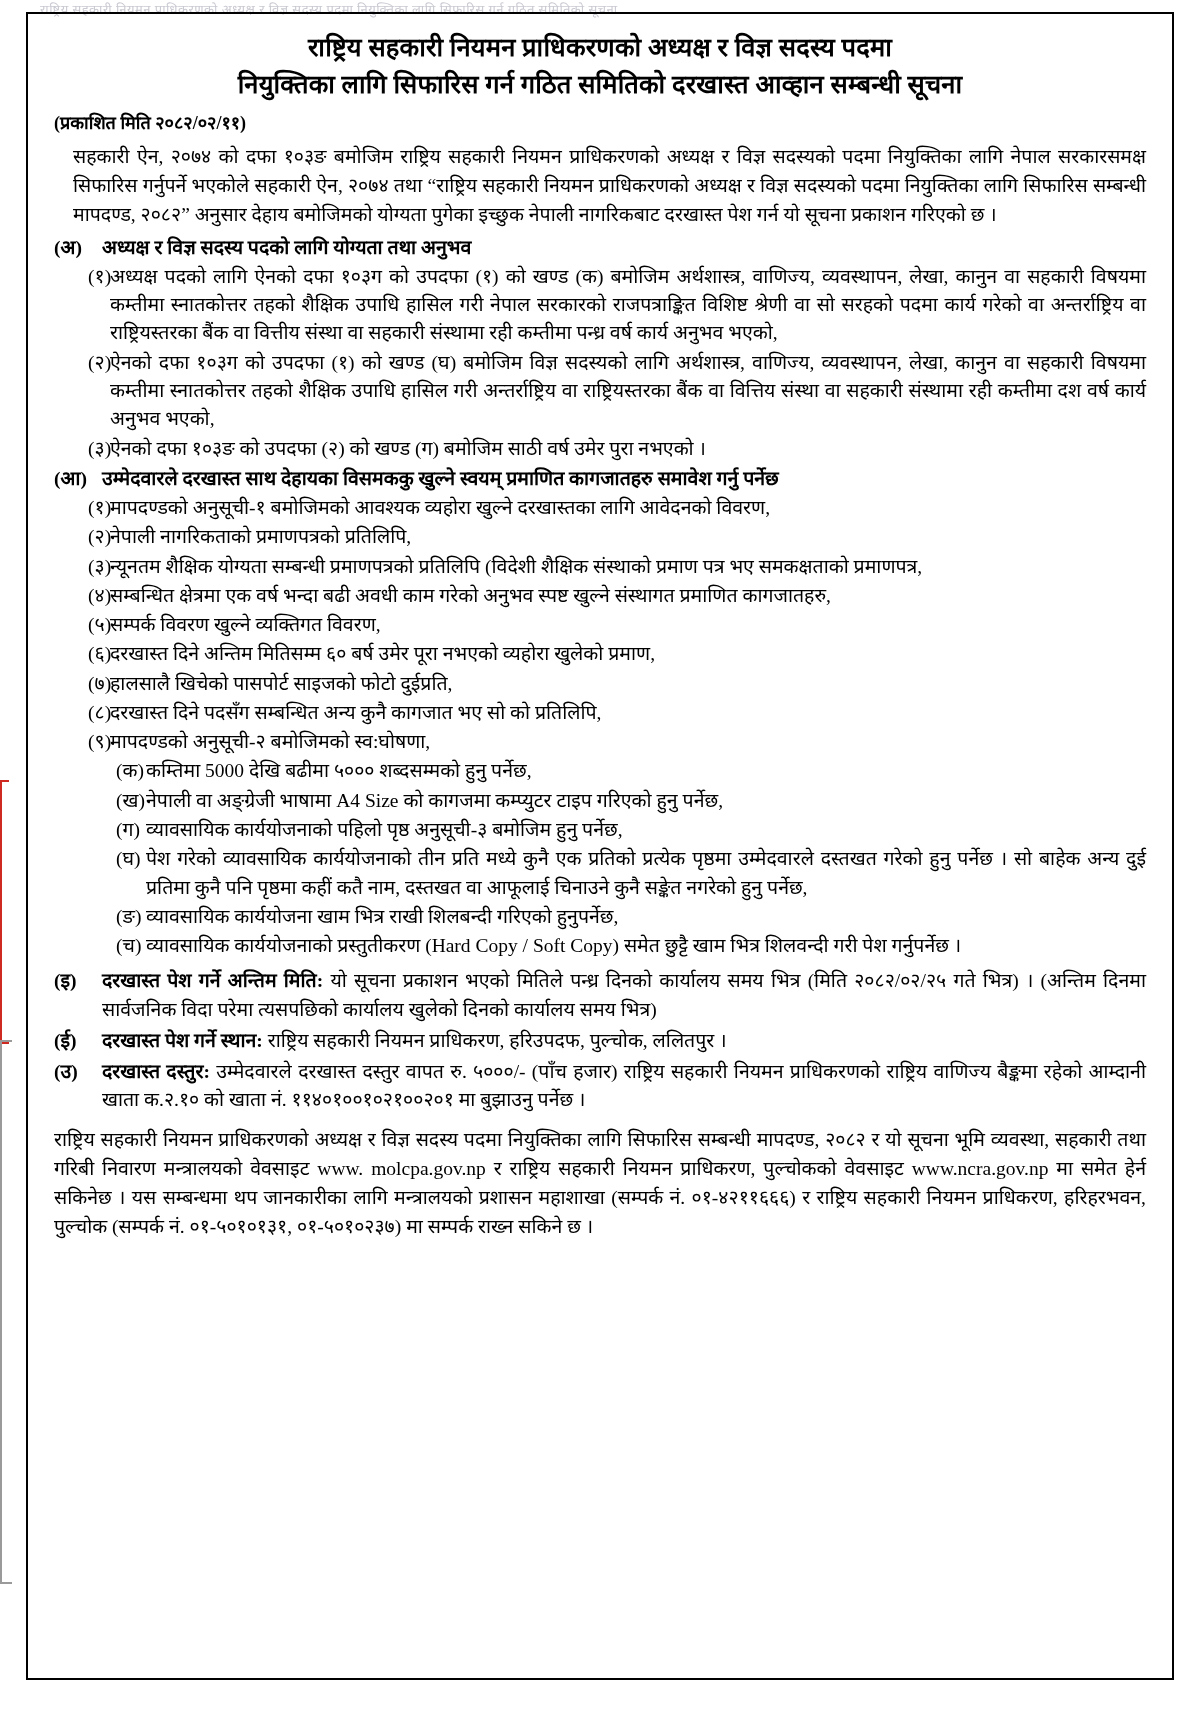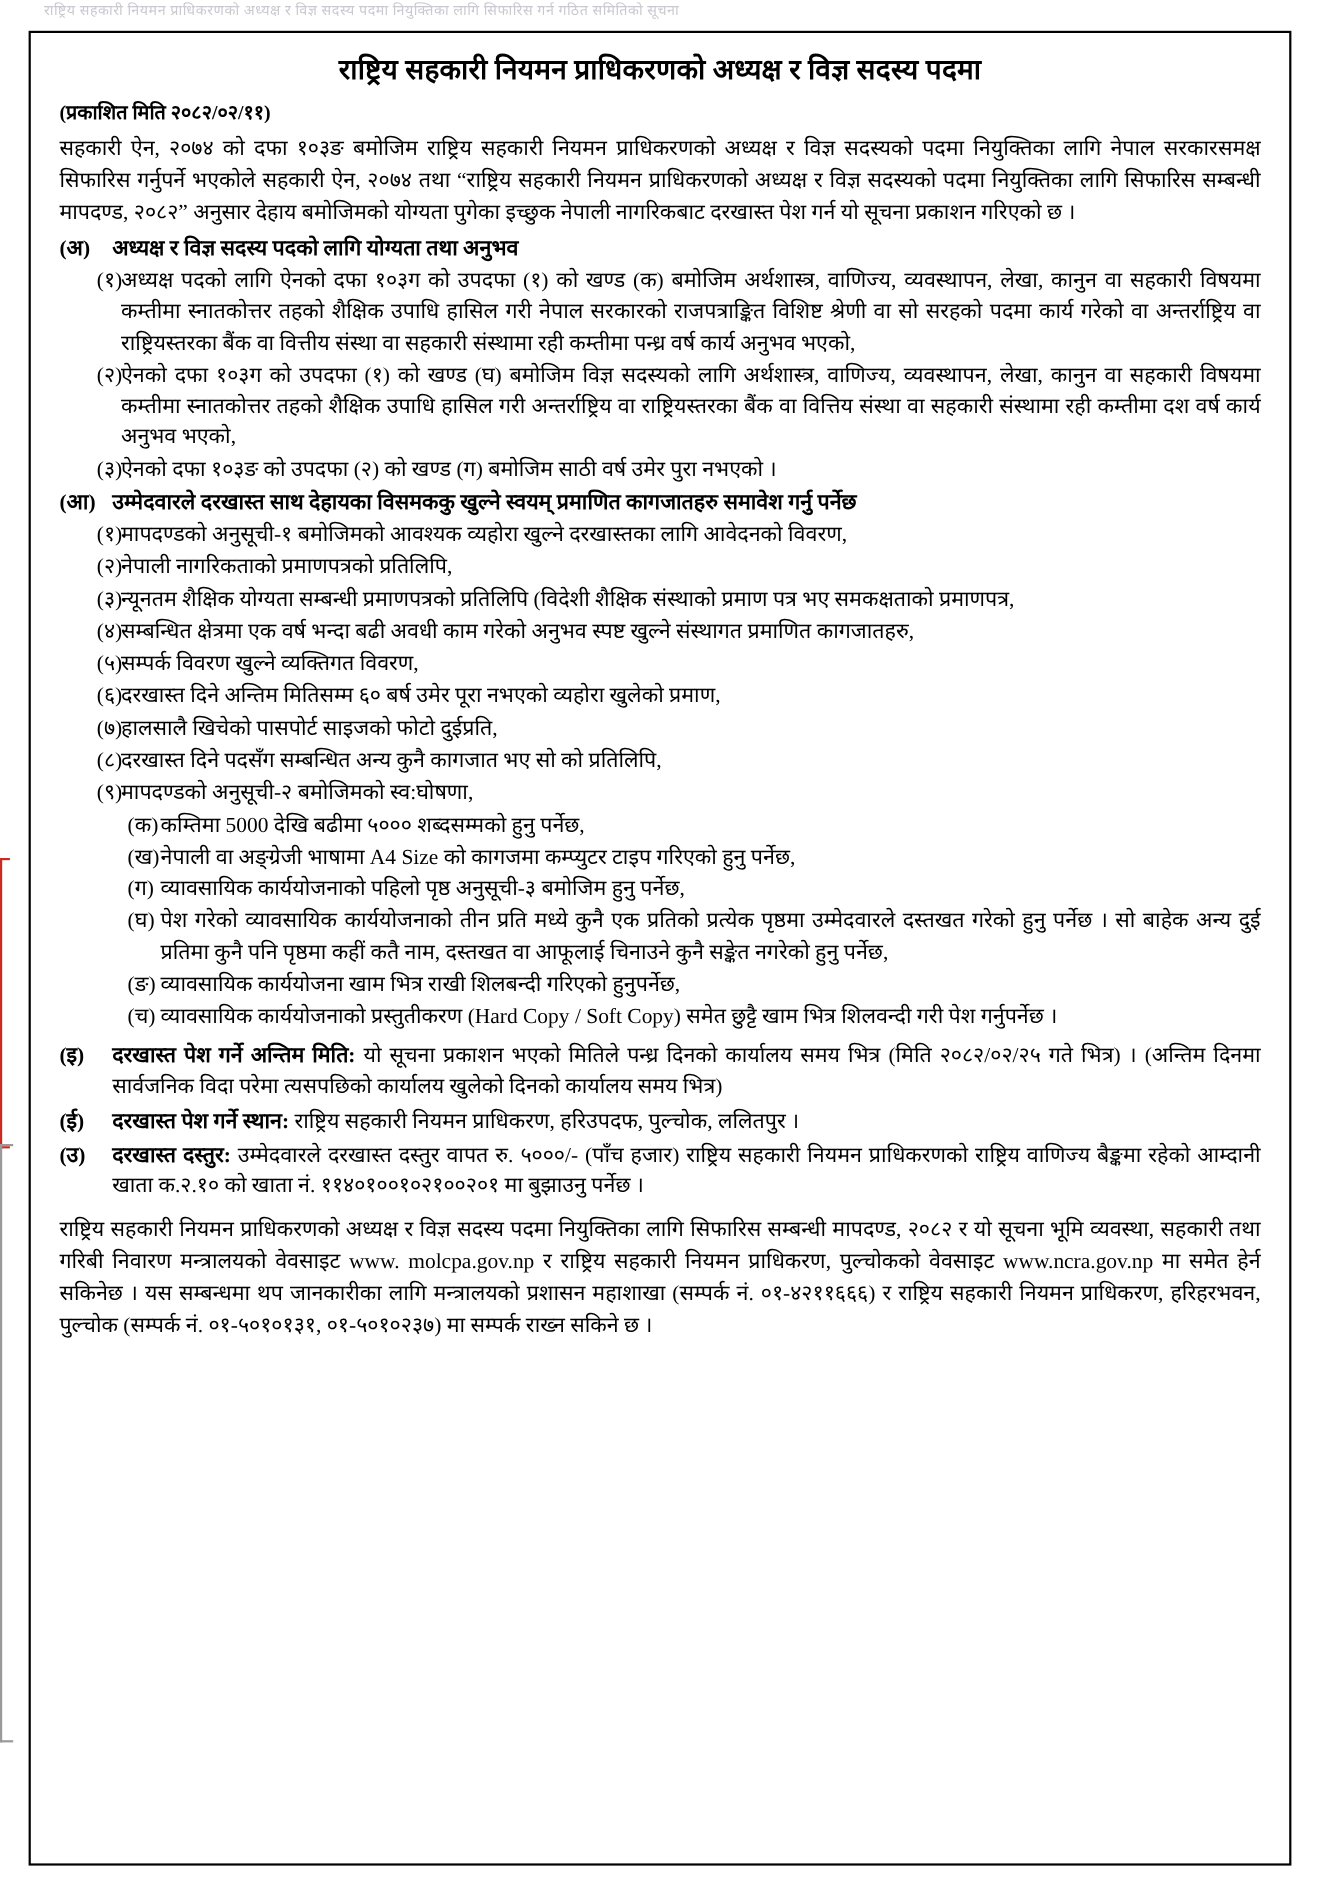--- a/index.html
+++ b/index.html
@@ -50,21 +50,21 @@
     top: 1040px;
     width: 10px;
     height: 540px;
     border-left: 2px solid #9a9a9a;
     border-top: 2px solid #9a9a9a;
     border-bottom: 2px solid #9a9a9a;
   }
   .notice-box {
     position: absolute;
     left: 26px;
-    top: 28px;
+    top: 12px;
     width: 1148px;
     height: 1668px;
     border: 2px solid #000;
     box-sizing: border-box;
     padding: 16px 26px 10px 26px;
   }
   .title-line {
     text-align: center;
     font-weight: bold;
     font-size: 25.5px;
@@ -77,20 +77,21 @@
     font-size: 18px;
     margin-top: 6px;
     margin-bottom: 8px;
   }
   .para {
     font-size: 19.5px;
     line-height: 1.5;
     text-align: justify;
     text-justify: inter-word;
     margin-bottom: 4px;
+    margin-left: 19px;
   }
   .sec {
     margin-top: 2px;
   }
   .sec-head {
     display: flex;
     font-size: 19.5px;
     line-height: 1.45;
     font-weight: bold;
   }
@@ -171,20 +172,21 @@
 <div class="page">
 
   <div class="top-artifact">राष्ट्रिय सहकारी नियमन प्राधिकरणको अध्यक्ष र विज्ञ सदस्य पदमा नियुक्तिका लागि सिफारिस गर्न गठित समितिको सूचना</div>
 
   <div class="left-red-bar"></div>
   <div class="left-gray-bar"></div>
 
   <div class="notice-box">
 
     <div class="title-line">राष्ट्रिय सहकारी नियमन प्राधिकरणको अध्यक्ष र विज्ञ सदस्य पदमा</div>
+    <div class="title-line">नियुक्तिका लागि सिफारिस गर्न गठित समितिको दरखास्त आव्हान सम्बन्धी सूचना</div>
     <div class="pub-date">(प्रकाशित मिति २०८२/०२/११)</div>
 
     <div class="para">सहकारी ऐन, २०७४ को दफा १०३ङ बमोजिम राष्ट्रिय सहकारी नियमन प्राधिकरणको अध्यक्ष र विज्ञ सदस्यको पदमा नियुक्तिका लागि नेपाल सरकारसमक्ष सिफारिस गर्नुपर्ने भएकोले सहकारी ऐन, २०७४ तथा “राष्ट्रिय सहकारी नियमन प्राधिकरणको अध्यक्ष र विज्ञ सदस्यको पदमा नियुक्तिका लागि सिफारिस सम्बन्धी मापदण्ड, २०८२” अनुसार देहाय बमोजिमको योग्यता पुगेका इच्छुक नेपाली नागरिकबाट दरखास्त पेश गर्न यो सूचना प्रकाशन गरिएको छ ।</div>
 
     <div class="sec">
       <div class="sec-head">
         <span class="mark">(अ)</span>
         <span class="htext">अध्यक्ष र विज्ञ सदस्य पदको लागि योग्यता तथा अनुभव</span>
       </div>
       <div class="item">

